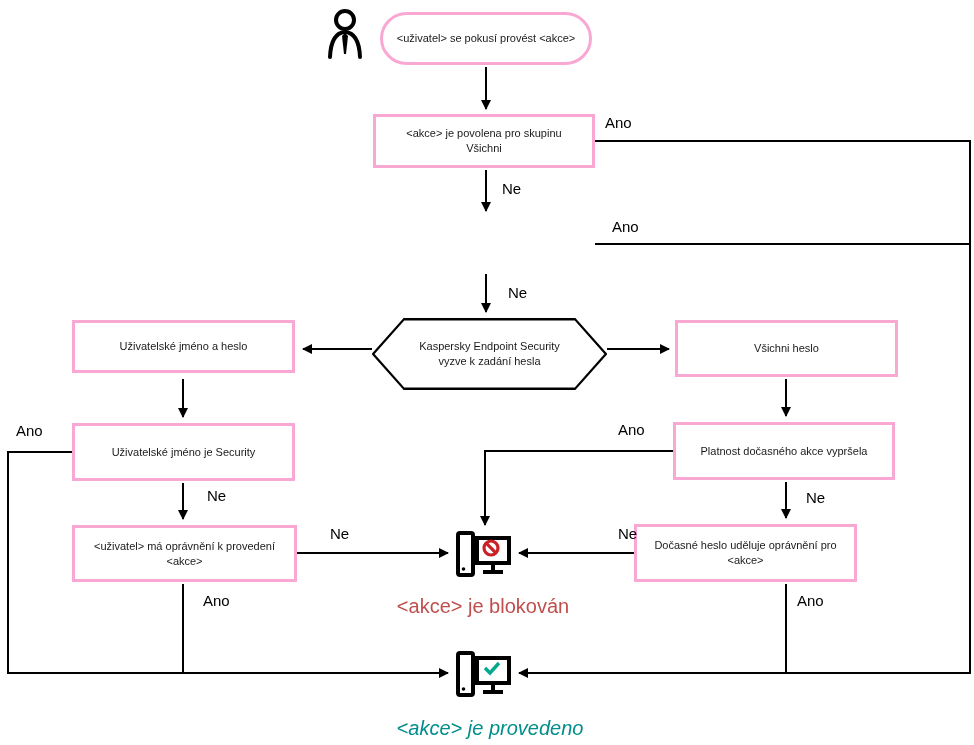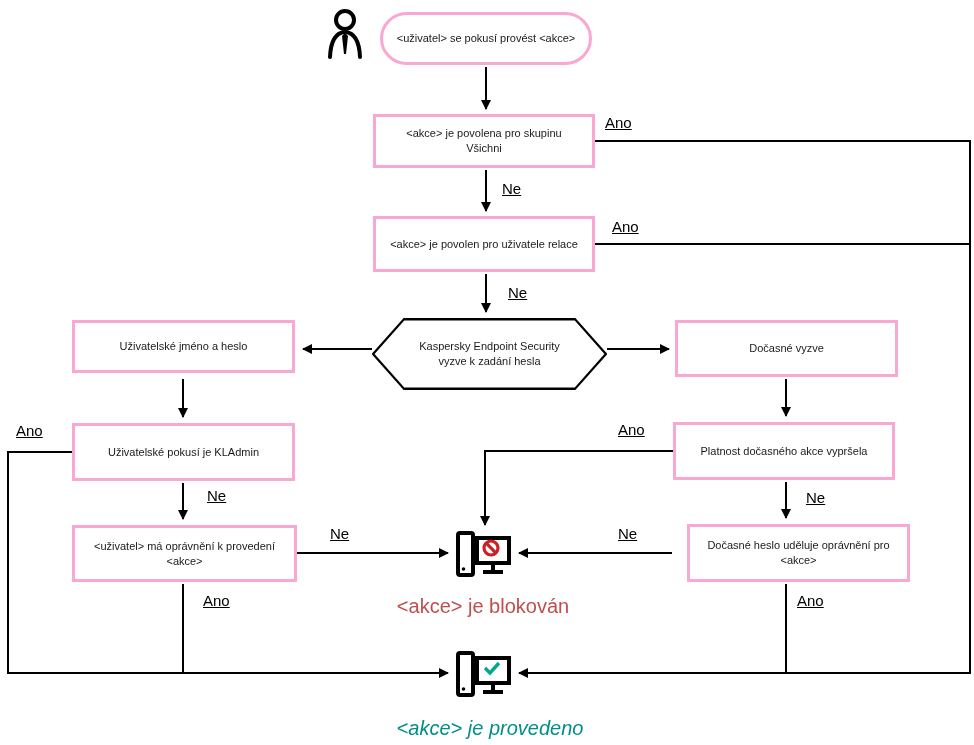--- a/index.html
+++ b/index.html
@@ -14,21 +14,21 @@
     font-size:11px;line-height:1.35;padding:2px 12px;box-sizing:border-box;color:#1a1a1a;
   }
   .stadium{border-radius:28px;}
   .hex{
     position:absolute;display:flex;align-items:center;justify-content:center;
     text-align:center;font-size:11px;line-height:1.35;color:#1a1a1a;box-sizing:border-box;
   }
   .hex svg{position:absolute;left:0;top:0;width:100%;height:100%;}
   .hex span{position:relative;padding:0 34px;}
   .edge{
-    position:absolute;font-size:15px;color:#000;white-space:nowrap;text-decoration:underline;
+    position:absolute;font-size:15px;color:#000;white-space:nowrap;
   }
   .icon{position:absolute;}
   .status-label{
     position:absolute;font-size:20px;text-align:center;white-space:nowrap;
   }
   .status-blocked{color:var(--blocked_text,#bf4f4d);}
   .status-done{color:var(--done_text,#008e8a);font-style:italic;}
 </style>
 </head>
 <body>
@@ -73,52 +73,49 @@
   </div>
 
   <div class="node stadium" style="left:380px;top:12px;width:212px;height:53px">
     <span>&lt;uživatel&gt; se pokusí provést &lt;akce&gt;</span>
   </div>
 
   <div class="node" style="left:373px;top:114px;width:222px;height:54px">
     <span>&lt;akce&gt; je povolena pro skupinu Všichni</span>
   </div>
 
-  <div class="node" style="left:373px;top:216px;width:222px;height:56px">
-    <span>&lt;akce&gt; je povolen pro uživatele relace</span>
-  </div>
 
   <div class="hex" style="left:372px;top:318px;width:235px;height:72px">
     <svg viewBox="0 0 235 60" preserveAspectRatio="none">
       <polygon points="32,1 203,1 234,30 203,59 32,59 1,30" fill="#fff" stroke="#000" stroke-width="2"></polygon>
     </svg>
     <span>Kaspersky Endpoint Security vyzve k zadání hesla</span>
   </div>
 
   <div class="node" style="left:72px;top:320px;width:223px;height:53px">
     <span>Uživatelské jméno a heslo</span>
   </div>
 
   <div class="node" style="left:72px;top:423px;width:223px;height:58px">
-    <span>Uživatelské pokusí je KLAdmin</span>
+    <span>Uživatelské jméno je Security</span>
   </div>
 
   <div class="node" style="left:72px;top:525px;width:225px;height:57px">
     <span>&lt;uživatel&gt; má oprávnění k provedení &lt;akce&gt;</span>
   </div>
 
   <div class="node" style="left:675px;top:320px;width:223px;height:57px">
-    <span>Dočasné vyzve</span>
+    <span>Všichni heslo</span>
   </div>
 
   <div class="node" style="left:673px;top:422px;width:222px;height:58px">
     <span>Platnost dočasného akce vypršela</span>
   </div>
 
-  <div class="node" style="left:687px;top:524px;width:223px;height:58px">
+  <div class="node" style="left:634px;top:524px;width:223px;height:58px">
     <span>Dočasné heslo uděluje oprávnění pro &lt;akce&gt;</span>
   </div>
 
   <div class="icon" style="left:454px;top:530px;width:58px;height:50px">
     <svg width="58" height="50" viewBox="0 0 58 50">
       <rect x="4" y="3" width="15" height="42" rx="2" fill="#fff" stroke="#000" stroke-width="4"></rect>
       <circle cx="9.5" cy="39" r="1.8" fill="#000"></circle>
       <rect x="23" y="8" width="32" height="25" fill="#fff" stroke="#000" stroke-width="4"></rect>
       <line x1="39" y1="33" x2="39" y2="40" stroke="#000" stroke-width="4"></line>
       <line x1="29" y1="42" x2="49" y2="42" stroke="#000" stroke-width="4"></line>

